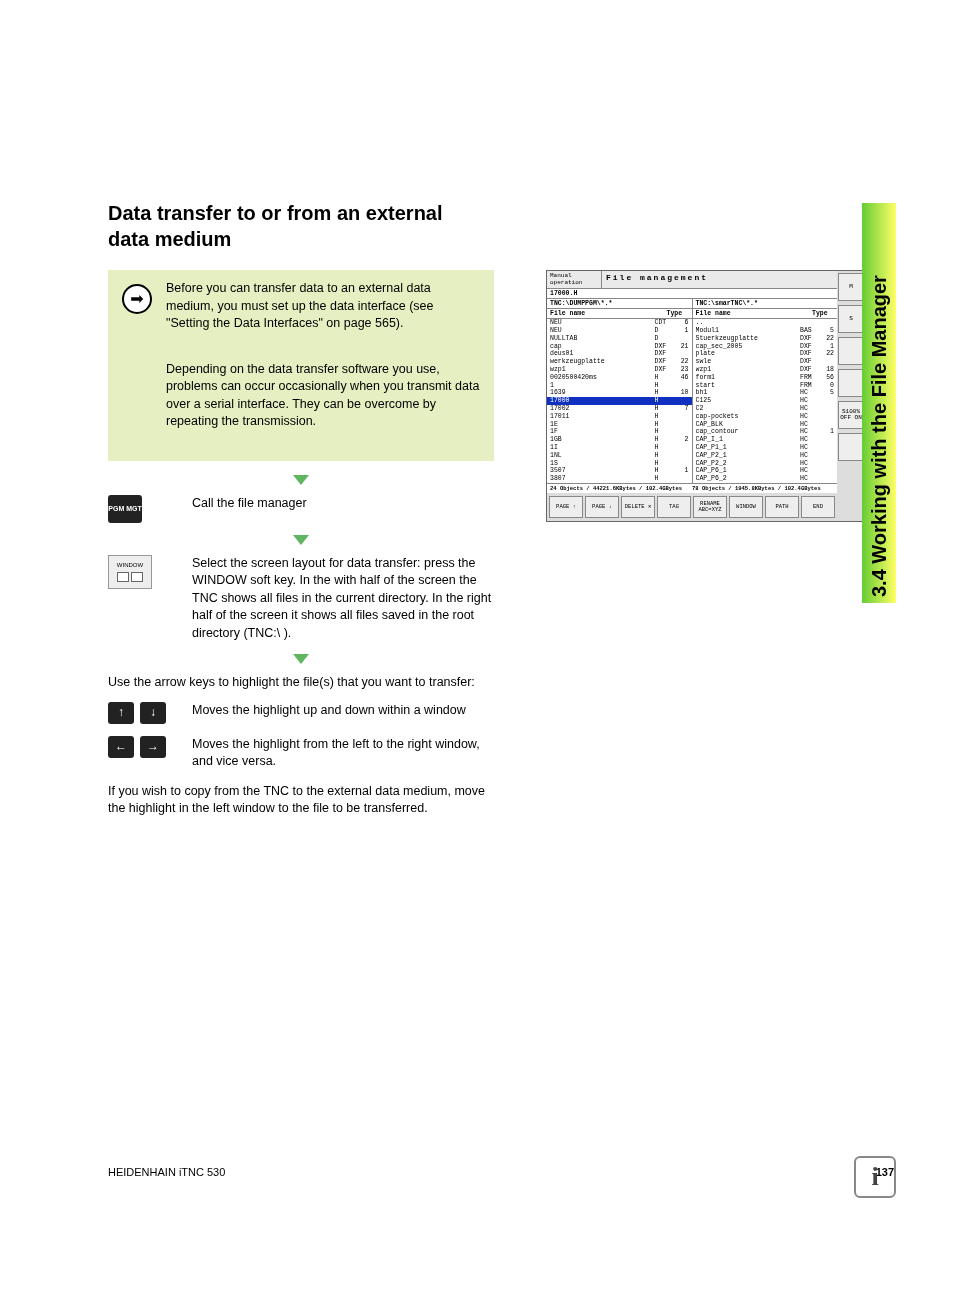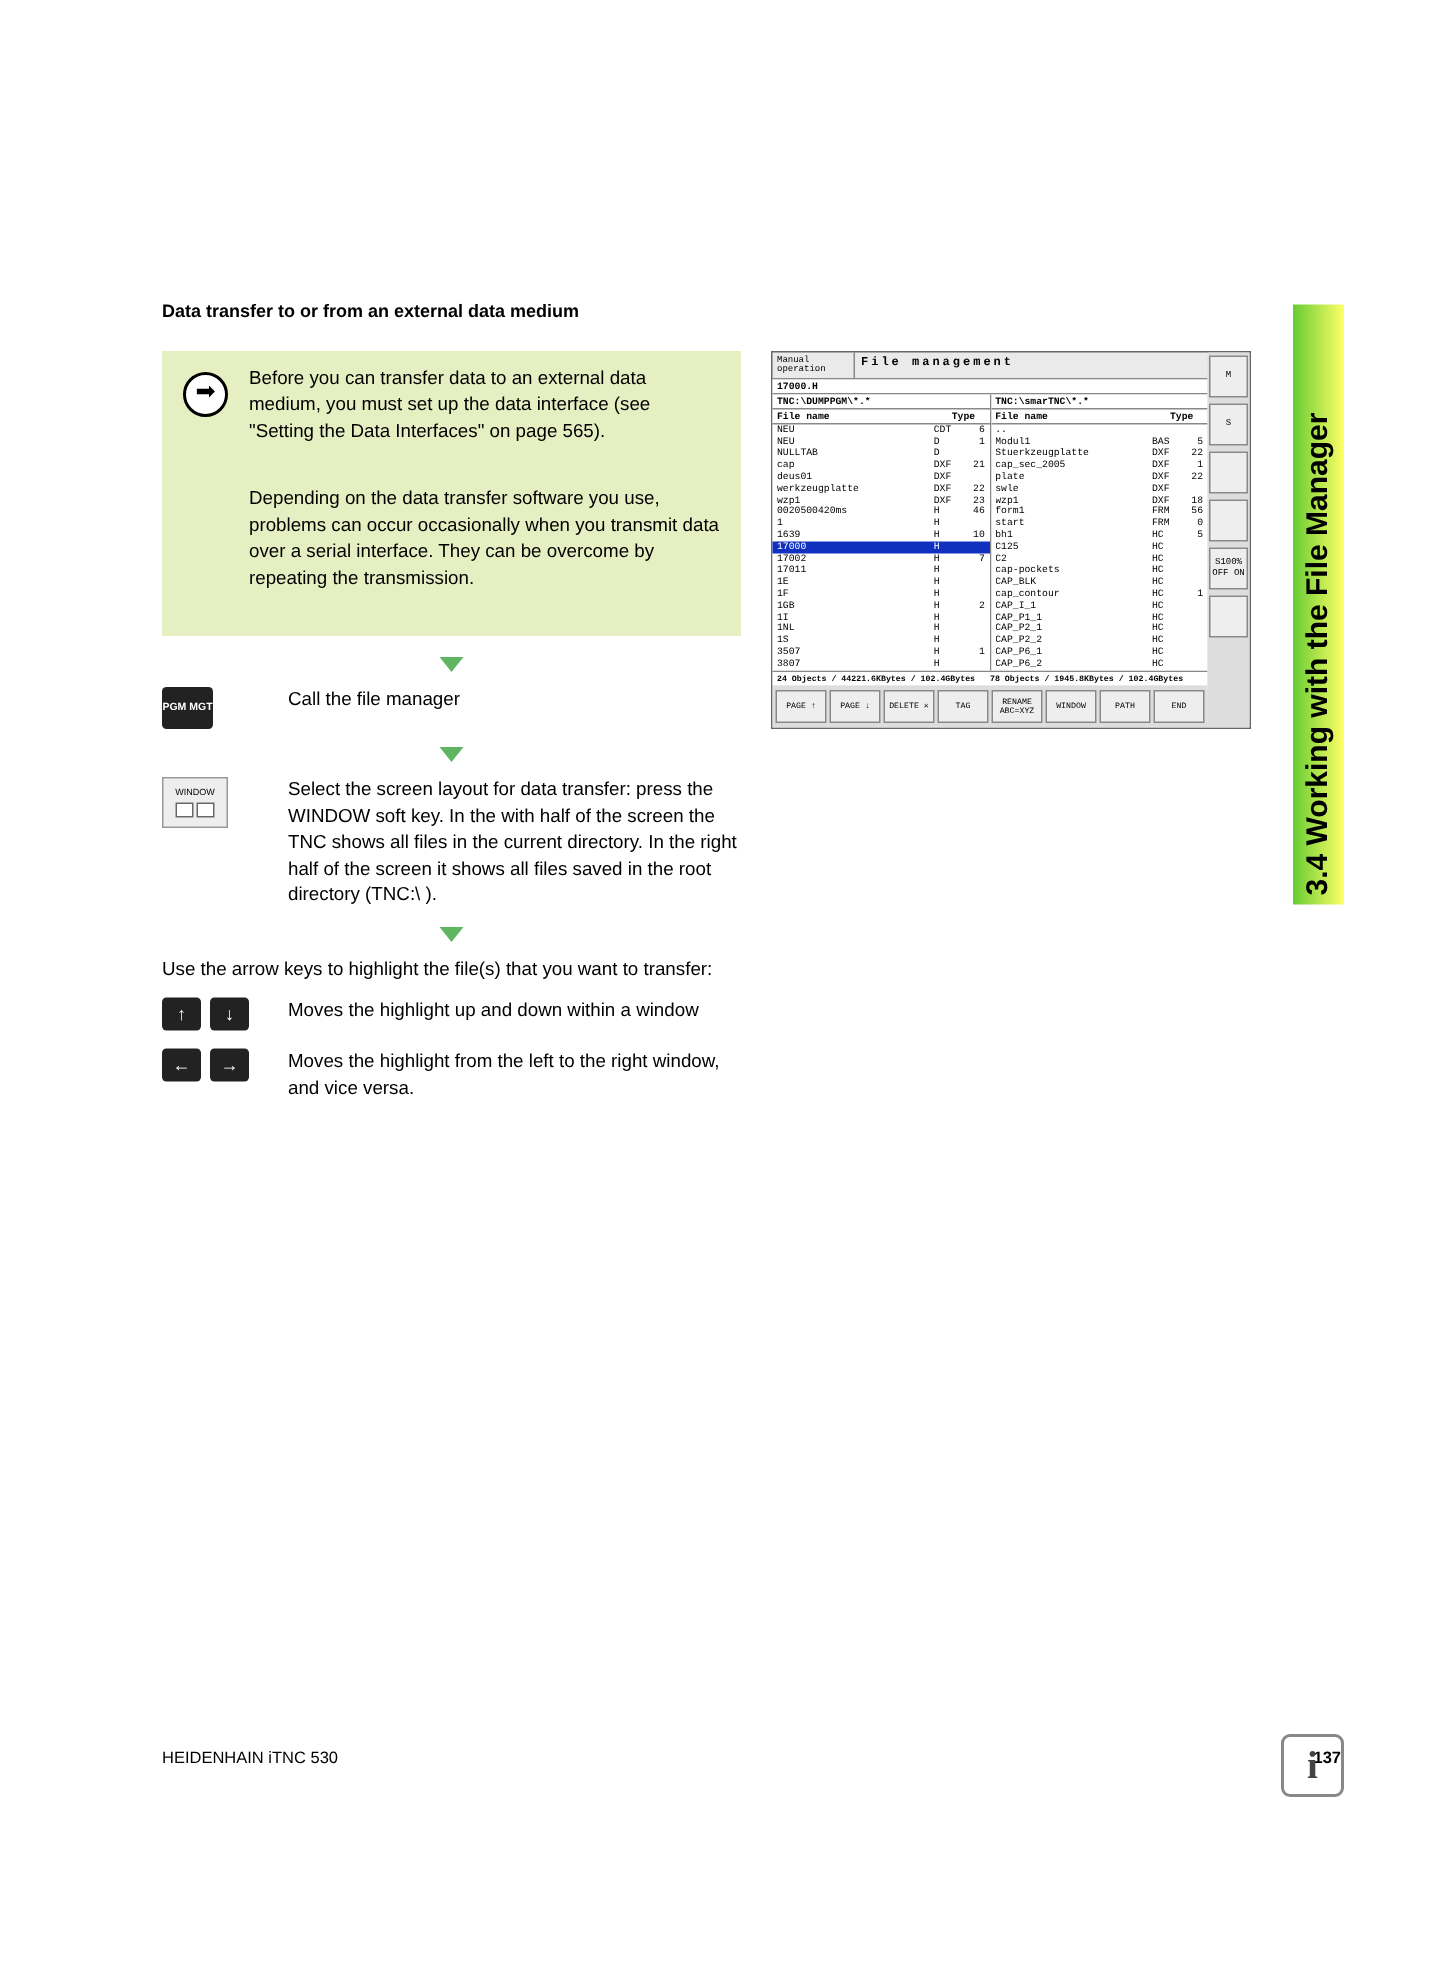--- a/index.html
+++ b/index.html
@@ -9,33 +9,33 @@
     color: #000;
     width: 954px;
     height: 1308px;
     position: relative;
     background: #fff;
   }
   .page {
     padding: 200px 60px 60px 108px;
   }
   .heading {
-    font-size: 12px;
+    font-size: 20px;
     font-weight: bold;
     margin-bottom: 18px;
     max-width: 380px;
     line-height: 1.3;
   }
   .two-col {
     display: flex;
     gap: 20px;
     align-items: flex-start;
   }
   .left-col { width: 386px; }
-  .right-col { width: 288px; }
+  .right-col { width: 288px; margin-left: 32px; }
   .note-box {
     background: #e6efc2;
     padding: 10px 14px 14px 14px;
     display: flex;
     gap: 14px;
     margin-bottom: 14px;
     font-size: 12.5px;
     line-height: 1.4;
   }
   .note-icon-wrap { flex-shrink: 0; padding-top: 4px; }
@@ -259,20 +259,21 @@
       </div>
 
       <div class="step">
         <div class="step-icon-col">
           <div class="icon-arrowkey">←</div>
           <div class="icon-arrowkey">→</div>
         </div>
         <div class="step-text">Moves the highlight from the left to the right window, and vice versa.</div>
       </div>
 
+      <p class="body-p">If you wish to copy from the TNC to the external data medium, move the highlight in the left window to the file to be transferred.</p>
 
     </div>
 
     <div class="right-col">
       <div class="tnc-shot">
         <div class="tnc-main-side">
           <div class="tnc-main">
             <div class="tnc-top">
               <div class="tnc-mode">
                 <span>Manual</span><br>

